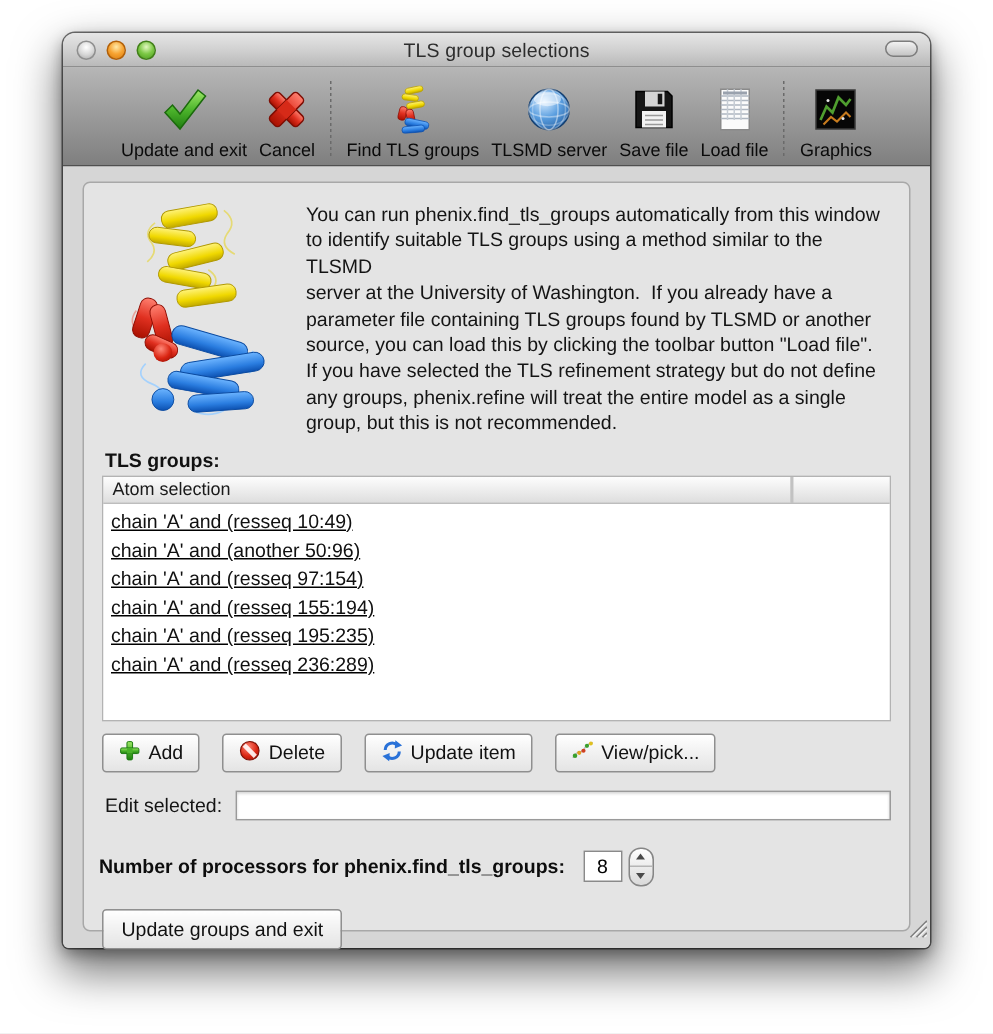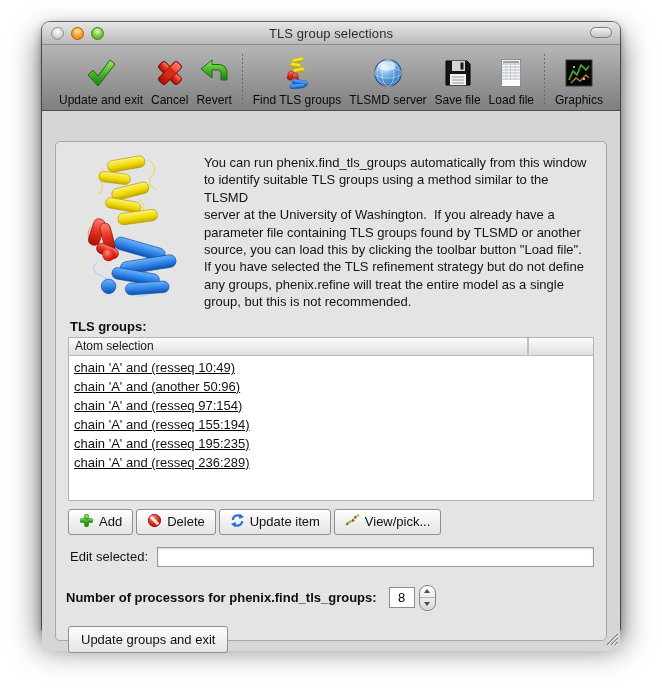--- a/index.html
+++ b/index.html
@@ -47,21 +47,21 @@
     display:flex;flex-direction:column;align-items:center;justify-content:flex-end;
     padding:0 4px;cursor:default;
   }
   .tb-item .tb-ic{height:38px;display:flex;align-items:center;justify-content:center;}
   .tb-item .tb-label{font-size:12px;color:#0a0a0a;white-space:nowrap;margin-top:1px;}
   .tb-sep{
     width:1px;height:52px;margin:0 6px 1px 6px;align-self:flex-end;
     background-image:repeating-linear-gradient(180deg,#6a6a6a 0 2px,transparent 2px 4px);
   }
   
-  .content{flex:1;background:#d6d6d6;padding:10px 13px;box-sizing:border-box;border-radius:0 0 4px 4px;position:relative;margin-top:20px;}
+  .content{flex:1;background:#d6d6d6;padding:10px 13px;box-sizing:border-box;border-radius:0 0 4px 4px;position:relative;}
   .panel{
     background:#e4e4e4;border:1px solid #a8a8a8;border-radius:5px;
     height:500px;box-sizing:border-box;
     padding:10px 12px 0 12px;
   }
   .intro-row{display:flex;margin-top:2px;}
   .protein-fig{width:110px;height:148px;flex:0 0 110px;margin-left:8px;}
   .intro-text{margin-left:18px;font-size:13px;line-height:17.4px;color:#141414;}
   .intro-text div{white-space:pre-wrap;}
   .section-label{font-weight:bold;font-size:13px;color:#111;margin:8px 0 3px 2px;}
@@ -76,21 +76,21 @@
   .tbl-head .stub{width:64px;padding-left:0;}
   .tbl-body{height:142px;background:#fff;overflow:hidden;padding-top:2px;text-decoration:underline;}
   .tbl-row{height:19px;line-height:19px;font-size:13px;color:#101010;padding-left:5px;white-space:nowrap;}
   
   .btn{
     display:inline-flex;align-items:center;gap:5px;
     background:linear-gradient(180deg,#ffffff 0%,#f2f2f2 45%,#e4e4e4 100%);
     border:1px solid #8f8f8f;border-radius:3px;
     font-size:13px;color:#111;padding:0 10px;height:26px;box-sizing:border-box;cursor:default;
   }
-  .btn-row{display:flex;gap:3px;margin-top:8px;}
+  .btn-row{display:flex;gap:15px;margin-top:8px;}
   
   .edit-row{display:flex;align-items:center;margin-top:12px;}
   .edit-row label{font-size:13px;color:#141414;margin-left:2px;}
   .edit-input{
     flex:1;margin-left:9px;height:20px;border:1px solid #9a9a9a;background:#fff;
     box-shadow:inset 0 1px 2px rgba(0,0,0,.18);font-size:13px;padding:0 4px;box-sizing:border-box;outline:none;
   }
   
   .proc-row{display:flex;align-items:center;margin-top:18px;margin-left:-2px;}
   .proc-label{font-weight:bold;font-size:13px;color:#0d0d0d;}
@@ -180,28 +180,20 @@
           <g transform="translate(15,15) rotate(45)">
             <rect x="-13" y="-4.5" width="26" height="9" rx="2.5" fill="url(#rG)" stroke="#7e0e04"></rect>
             <rect x="-4.5" y="-13" width="9" height="26" rx="2.5" fill="url(#rG)" stroke="#7e0e04"></rect>
             <rect x="-4.5" y="-4.5" width="9" height="9" fill="#d62a18"></rect>
           </g>
         </svg>
       </div>
       <div class="tb-label">Cancel</div>
     </div>
 
-    <div class="tb-item">
-      <div class="tb-ic">
-        <svg width="30" height="28" viewBox="0 0 30 28">
-          <path d="M2 10 L13 1 L13 5.5 L19 5.5 C25 5.5 28 9 28 13.5 L28 21 L22 21 L22 14 C22 12.2 20.5 11 18.5 11 L13 11 L13 19 Z" fill="url(#gG)" stroke="#1b6a0c" stroke-width="1"></path>
-        </svg>
-      </div>
-      <div class="tb-label">Revert</div>
-    </div>
 
     <div class="tb-sep"></div>
 
     <div class="tb-item">
       <div class="tb-ic">
         <svg width="26" height="32" viewBox="0 0 26 32">
           <rect x="8" y="1" width="12" height="4" rx="2" transform="rotate(-12 14 3)" fill="url(#yG)" stroke="#b8a000" stroke-width=".5"></rect>
           <rect x="6" y="6" width="11" height="4" rx="2" transform="rotate(8 11 8)" fill="url(#yG)" stroke="#b8a000" stroke-width=".5"></rect>
           <rect x="9" y="11" width="12" height="4" rx="2" transform="rotate(-10 15 13)" fill="url(#yG)" stroke="#b8a000" stroke-width=".5"></rect>
           <rect x="4" y="14" width="5" height="9" rx="2" transform="rotate(14 6 18)" fill="url(#rG)" stroke="#8e0c02" stroke-width=".5"></rect>

